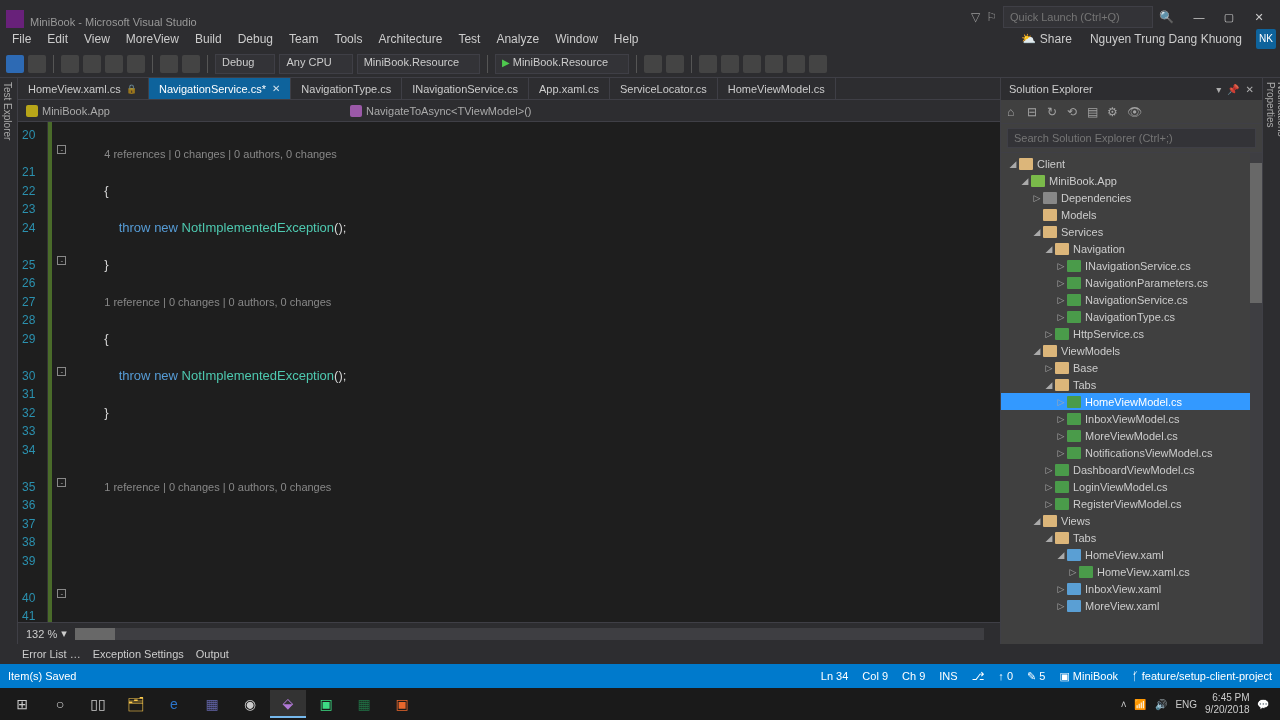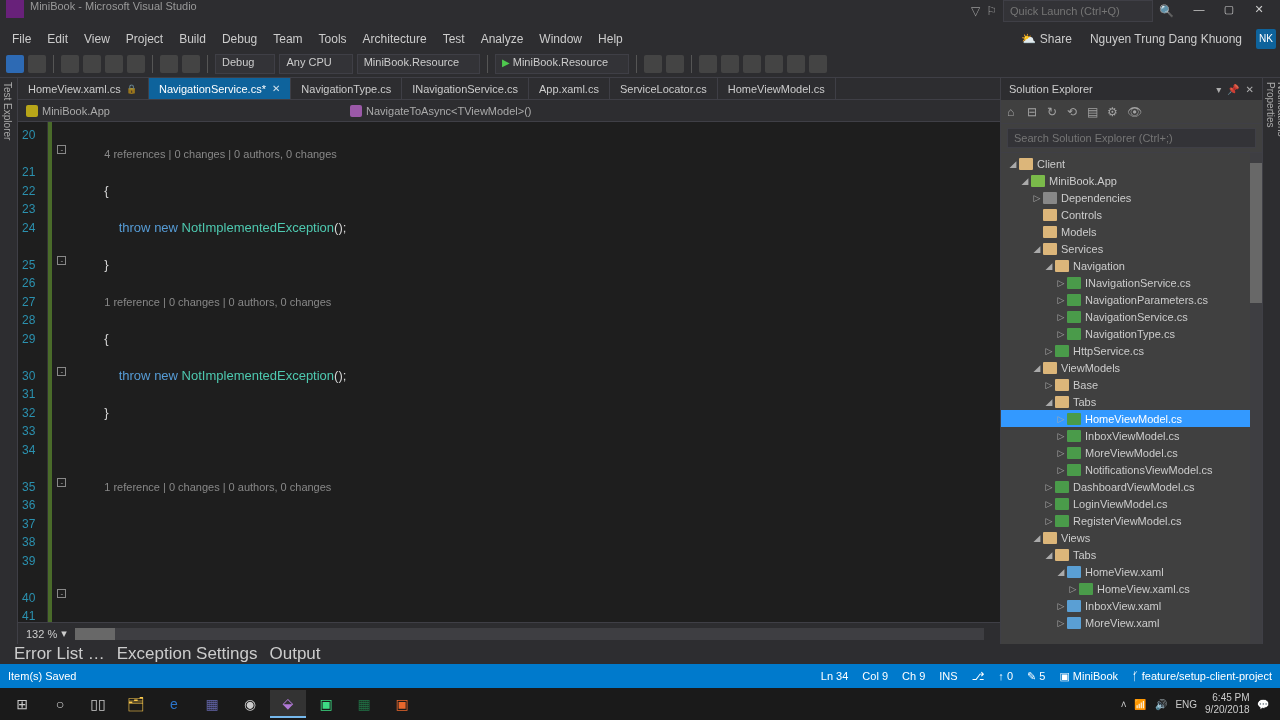--- a/index.html
+++ b/index.html
@@ -1,17 +1,17 @@
 <!DOCTYPE html>
 <html><head>
 <meta charset="utf-8">
 <style>
 *{margin:0;padding:0;box-sizing:border-box;font-family:'Segoe UI',Tahoma,sans-serif;user-select:none}
 body{background:#2d2d30;color:#ccc;font-size:12px;width:1280px;height:720px;overflow:hidden;position:relative}
-.titlebar{height:28px;background:#2d2d30;display:flex;align-items:flex-start;padding:0 6px;color:#999}
+.titlebar{height:28px;background:#2d2d30;display:flex;align-items:flex-end;padding:0 6px;color:#999}
 .titlebar .vs-logo{width:18px;height:18px;background:#68217a;margin-right:6px}
 .titlebar .title{flex:1;font-size:11px}
 .titlebar .ql{display:flex;align-items:center;gap:6px;margin-right:10px}
 .titlebar .ql input{background:#333337;border:1px solid #3f3f46;color:#999;padding:4px 6px;width:150px;font-size:11px}
 .winbtns{display:flex;gap:0}
 .winbtns div{width:30px;height:20px;text-align:center;line-height:18px;color:#ccc;font-size:11px}
 .menubar{height:22px;background:#2d2d30;display:flex;align-items:center;padding:0 4px;color:#ccc}
 .menubar .m{padding:2px 8px;font-size:12px}
 .menubar .spacer{flex:1}
 .menubar .share{display:flex;align-items:center;gap:4px;padding:0 10px;font-size:12px}
@@ -60,21 +60,21 @@
 .tn .exp{width:12px;text-align:center;color:#aaa;font-size:9px}
 .tn .ico{width:14px;height:12px;margin-right:4px;border-radius:1px}
 .tn.sel{background:#3399ff;color:#fff}
 .ico-fold{background:#dcb67a}
 .ico-cs{background:#4a9b4a}
 .ico-xaml{background:#5a9fd4}
 .ico-proj{background:#7aba4a}
 .ico-ref{background:#888}
 .tree .vsb{position:absolute;right:0;top:0;width:12px;height:100%;background:#3e3e42}
 .tree .vsb .th{position:absolute;top:10px;width:100%;height:140px;background:#686868}
-.bottom-tabs{height:20px;background:#2d2d30;display:flex;align-items:center;padding:0 14px;gap:12px;font-size:17px;color:#ccc}
+.bottom-tabs{height:20px;background:#2d2d30;display:flex;align-items:center;padding:0 22px;gap:12px;font-size:11px;color:#ccc}
 .statusbar{height:24px;background:#007acc;color:#fff;display:flex;align-items:center;padding:0 8px;font-size:11px;gap:14px}
 .statusbar .sp{flex:1}
 .taskbar{height:32px;background:#1a1a1a;display:flex;align-items:center;padding:0 4px;gap:2px;position:absolute;bottom:0;left:0;right:0}
 .taskbar .tsk{width:36px;height:28px;display:flex;align-items:center;justify-content:center;font-size:14px}
 .taskbar .tsk.active{border-bottom:2px solid #76b9ed;background:#333}
 .taskbar .tray{margin-left:auto;display:flex;align-items:center;gap:8px;color:#ccc;font-size:10px;padding:0 6px}
 .taskbar .clock{text-align:right;line-height:12px}
 </style>
 </head>
 <body>
@@ -92,21 +92,21 @@
     <div>—</div>
     <div>▢</div>
     <div>✕</div>
   </div>
 </div>
 
 <div class="menubar">
   <div class="m">File</div>
   <div class="m">Edit</div>
   <div class="m">View</div>
-  <div class="m">Project</div>
+  <div class="m">MoreView</div>
   <div class="m">Build</div>
   <div class="m">Debug</div>
   <div class="m">Team</div>
   <div class="m">Tools</div>
   <div class="m">Architecture</div>
   <div class="m">Test</div>
   <div class="m">Analyze</div>
   <div class="m">Window</div>
   <div class="m">Help</div>
   <div class="spacer"></div>
@@ -297,25 +297,20 @@
           <span>MiniBook.App</span>
         </div>
       <div class="tn" style="padding-left:30px">
           <span class="exp">▷</span>
           <span class="ico ico-ref"></span>
           <span>Dependencies</span>
         </div>
       <div class="tn" style="padding-left:30px">
           <span class="exp"></span>
           <span class="ico ico-fold"></span>
-          <span>Controls</span>
-        </div>
-      <div class="tn" style="padding-left:30px">
-          <span class="exp"></span>
-          <span class="ico ico-fold"></span>
           <span>Models</span>
         </div>
       <div class="tn" style="padding-left:30px">
           <span class="exp">◢</span>
           <span class="ico ico-fold"></span>
           <span>Services</span>
         </div>
       <div class="tn" style="padding-left:42px">
           <span class="exp">◢</span>
           <span class="ico ico-fold"></span>

